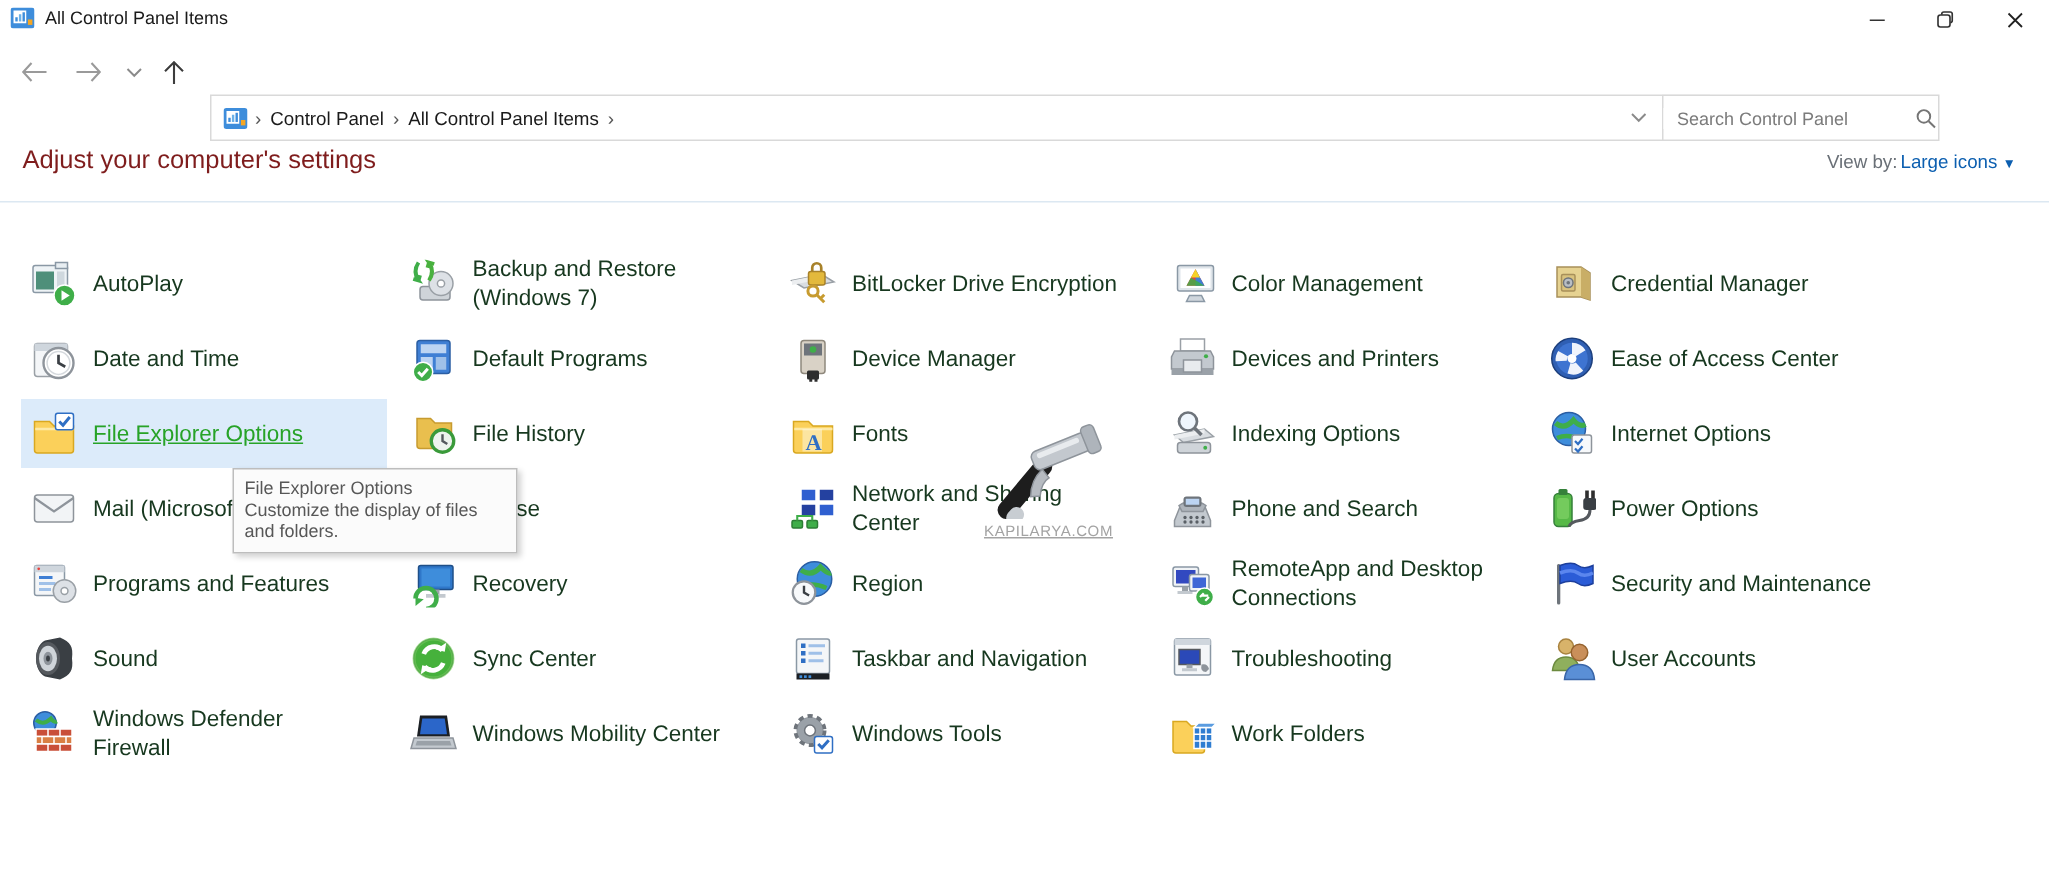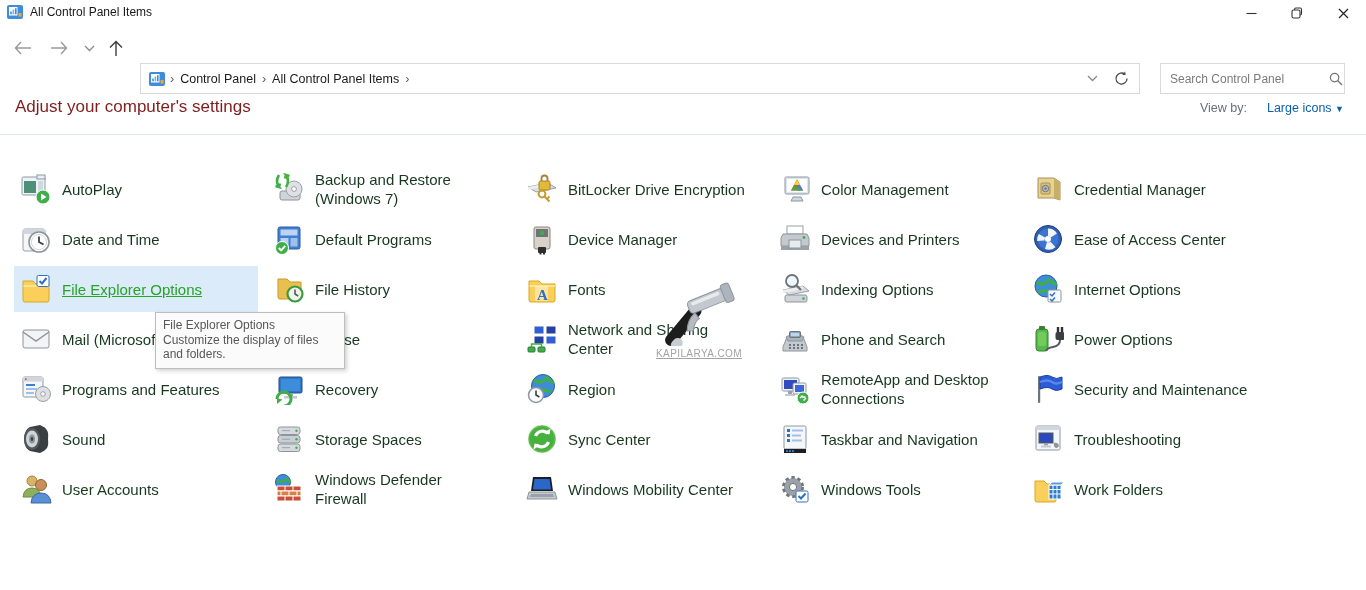--- a/index.html
+++ b/index.html
@@ -12,29 +12,29 @@
   .win-btn { width:46px; height:26px; display:flex; align-items:center; justify-content:center; color:#222; }
   .win-btn svg { display:block; }
 
   .navbar { position:absolute; left:0; top:28px; width:1366px; height:42px; background:#fff; }
   .nav-btn { position:absolute; top:4px; width:30px; height:32px; display:flex; align-items:center; justify-content:center; }
   .addressbar { position:absolute; left:140px; top:35px; width:1000px; height:31px; border:1px solid #d9d9d9; background:#fff;
                 display:flex; align-items:center; padding-left:8px; font-size:12.5px; color:#1a1a1a; }
   .crumb { padding:0 4px; cursor:default; }
   .crumb-sep { color:#555; margin:0 2px; }
   .addr-right { position:absolute; right:6px; top:0; height:29px; display:flex; align-items:center; gap:16px; padding-right:4px; }
-  .searchbox { position:absolute; left:1160px; top:35px; width:185px; height:31px; border:1px solid #d9d9d9; background:#fff;
+  .searchbox { position:absolute; left:1108px; top:35px; width:185px; height:31px; border:1px solid #d9d9d9; background:#fff;
                display:flex; align-items:center; }
   .searchbox input { flex:1; border:none; outline:none; font-family:"Liberation Sans",sans-serif;
                      font-size:12px; color:#444; padding:0 4px 0 9px; }
   .searchbox input::placeholder { color:#7b7b7b; }
   .search-icon { padding-right:9px; display:flex; }
 
   .page-header-title { position:absolute; left:15px; top:97px; font-size:17px; color:#7f1d1d; }
-  .viewby { position:absolute; right:22px; top:101px; font-size:12.5px; display:flex; gap:20px; align-items:flex-end; }
+  .viewby { position:absolute; right:22px; top:101px; font-size:12.5px; display:flex; gap:2px; align-items:flex-end; }
   .viewby-label { color:#6a7077; }
   .viewby-value { color:#0c5fb0; cursor:pointer; }
   .viewby-caret { color:#0c5fb0; font-size:9px; }
   .header-sep { position:absolute; left:0; top:134px; width:1366px; height:1px; background:#dce8f2; }
 
   .grid { position:absolute; left:14px; top:166px; width:1270px;
           display:grid; grid-template-columns:repeat(5,253px); grid-auto-rows:50px; }
   .cell { height:46px; width:244px; display:flex; align-items:center; padding-left:6px; cursor:pointer; }
   .cell .icn { width:32px; height:32px; flex:0 0 32px; margin-right:10px; }
   .cell .lbl { font-size:15px; line-height:19px; color:#17381f; max-width:196px; }
@@ -429,34 +429,20 @@
           <path d="M10 4 C2 8 2 24 10 28 L20 30 C27 27 29 24 28 16 C29 8 27 5 20 2z" fill="#3a3f44"></path>
           <ellipse cx="12" cy="16" rx="8" ry="11" fill="#55595e"></ellipse>
           <ellipse cx="12" cy="16" rx="6" ry="8.5" fill="#cfd4d9"></ellipse>
           <ellipse cx="12" cy="16" rx="3" ry="4.5" fill="#8e949b"></ellipse>
           <ellipse cx="12" cy="16" rx="1.3" ry="2" fill="#3a3f44"></ellipse>
         </svg></span>
       <span class="lbl">Sound</span>
     </div>
     <div class="cell">
       <span class="icn"><svg width="32" height="32" viewBox="0 0 32 32">
-          <g stroke="#8e949b">
-            <rect x="5" y="4" width="22" height="7.5" rx="2.5" fill="#d6dade"></rect>
-            <rect x="5" y="12.5" width="22" height="7.5" rx="2.5" fill="#c9ced3"></rect>
-            <rect x="5" y="21" width="22" height="7.5" rx="2.5" fill="#d6dade"></rect>
-          </g>
-          <circle cx="23.5" cy="7.7" r="1.2" fill="#3fae49"></circle>
-          <circle cx="23.5" cy="16.2" r="1.2" fill="#3fae49"></circle>
-          <circle cx="23.5" cy="24.7" r="1.2" fill="#3fae49"></circle>
-          <path d="M9 7.7h8 M9 16.2h8 M9 24.7h8" stroke="#9aa0a6"></path>
-        </svg></span>
-      <span class="lbl">Storage Spaces</span>
-    </div>
-    <div class="cell">
-      <span class="icn"><svg width="32" height="32" viewBox="0 0 32 32">
           <circle cx="16" cy="16" r="13" fill="#46b13c" stroke="#2d7d34"></circle>
           <circle cx="16" cy="16" r="13" fill="none" stroke="#7ccf63" stroke-width="2" opacity=".6"></circle>
           <path d="M9.5 13 a7.5 7.5 0 0 1 12.5-2.5" fill="none" stroke="#fff" stroke-width="3.2"></path>
           <path d="M24.5 5.5 l-1 6 -6-1.5z" fill="#fff"></path>
           <path d="M22.5 19 a7.5 7.5 0 0 1-12.5 2.5" fill="none" stroke="#fff" stroke-width="3.2"></path>
           <path d="M7.5 26.5 l1-6 6 1.5z" fill="#fff"></path>
         </svg></span>
       <span class="lbl">Sync Center</span>
     </div>
     <div class="cell">

